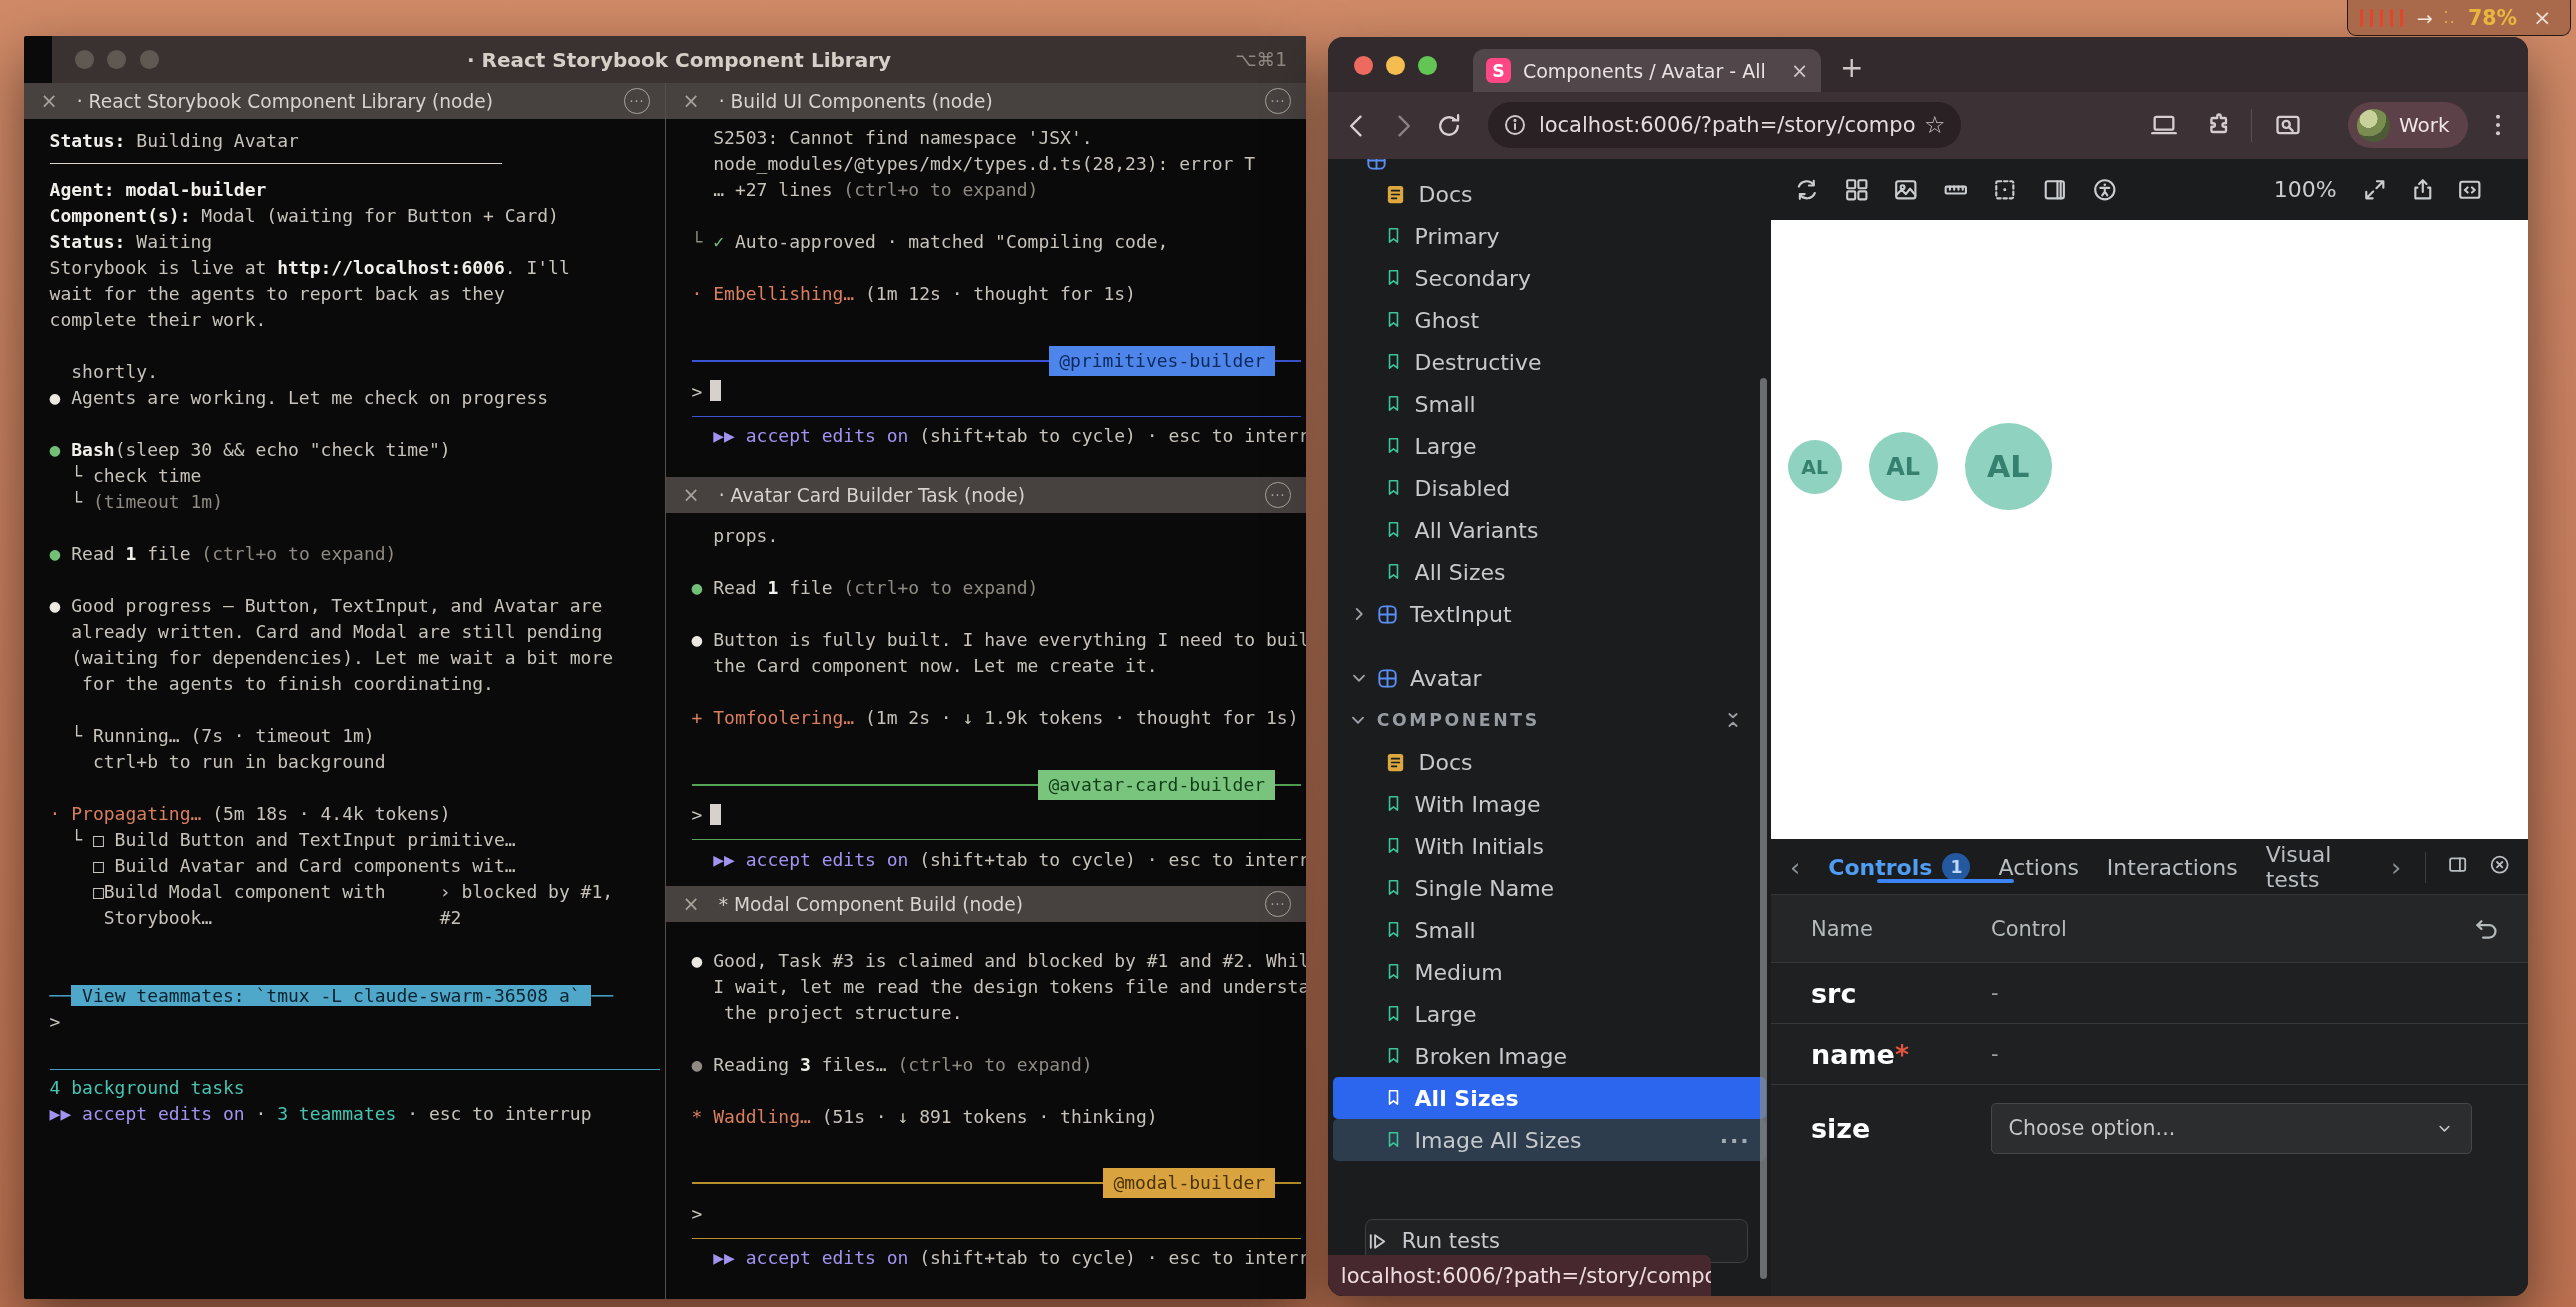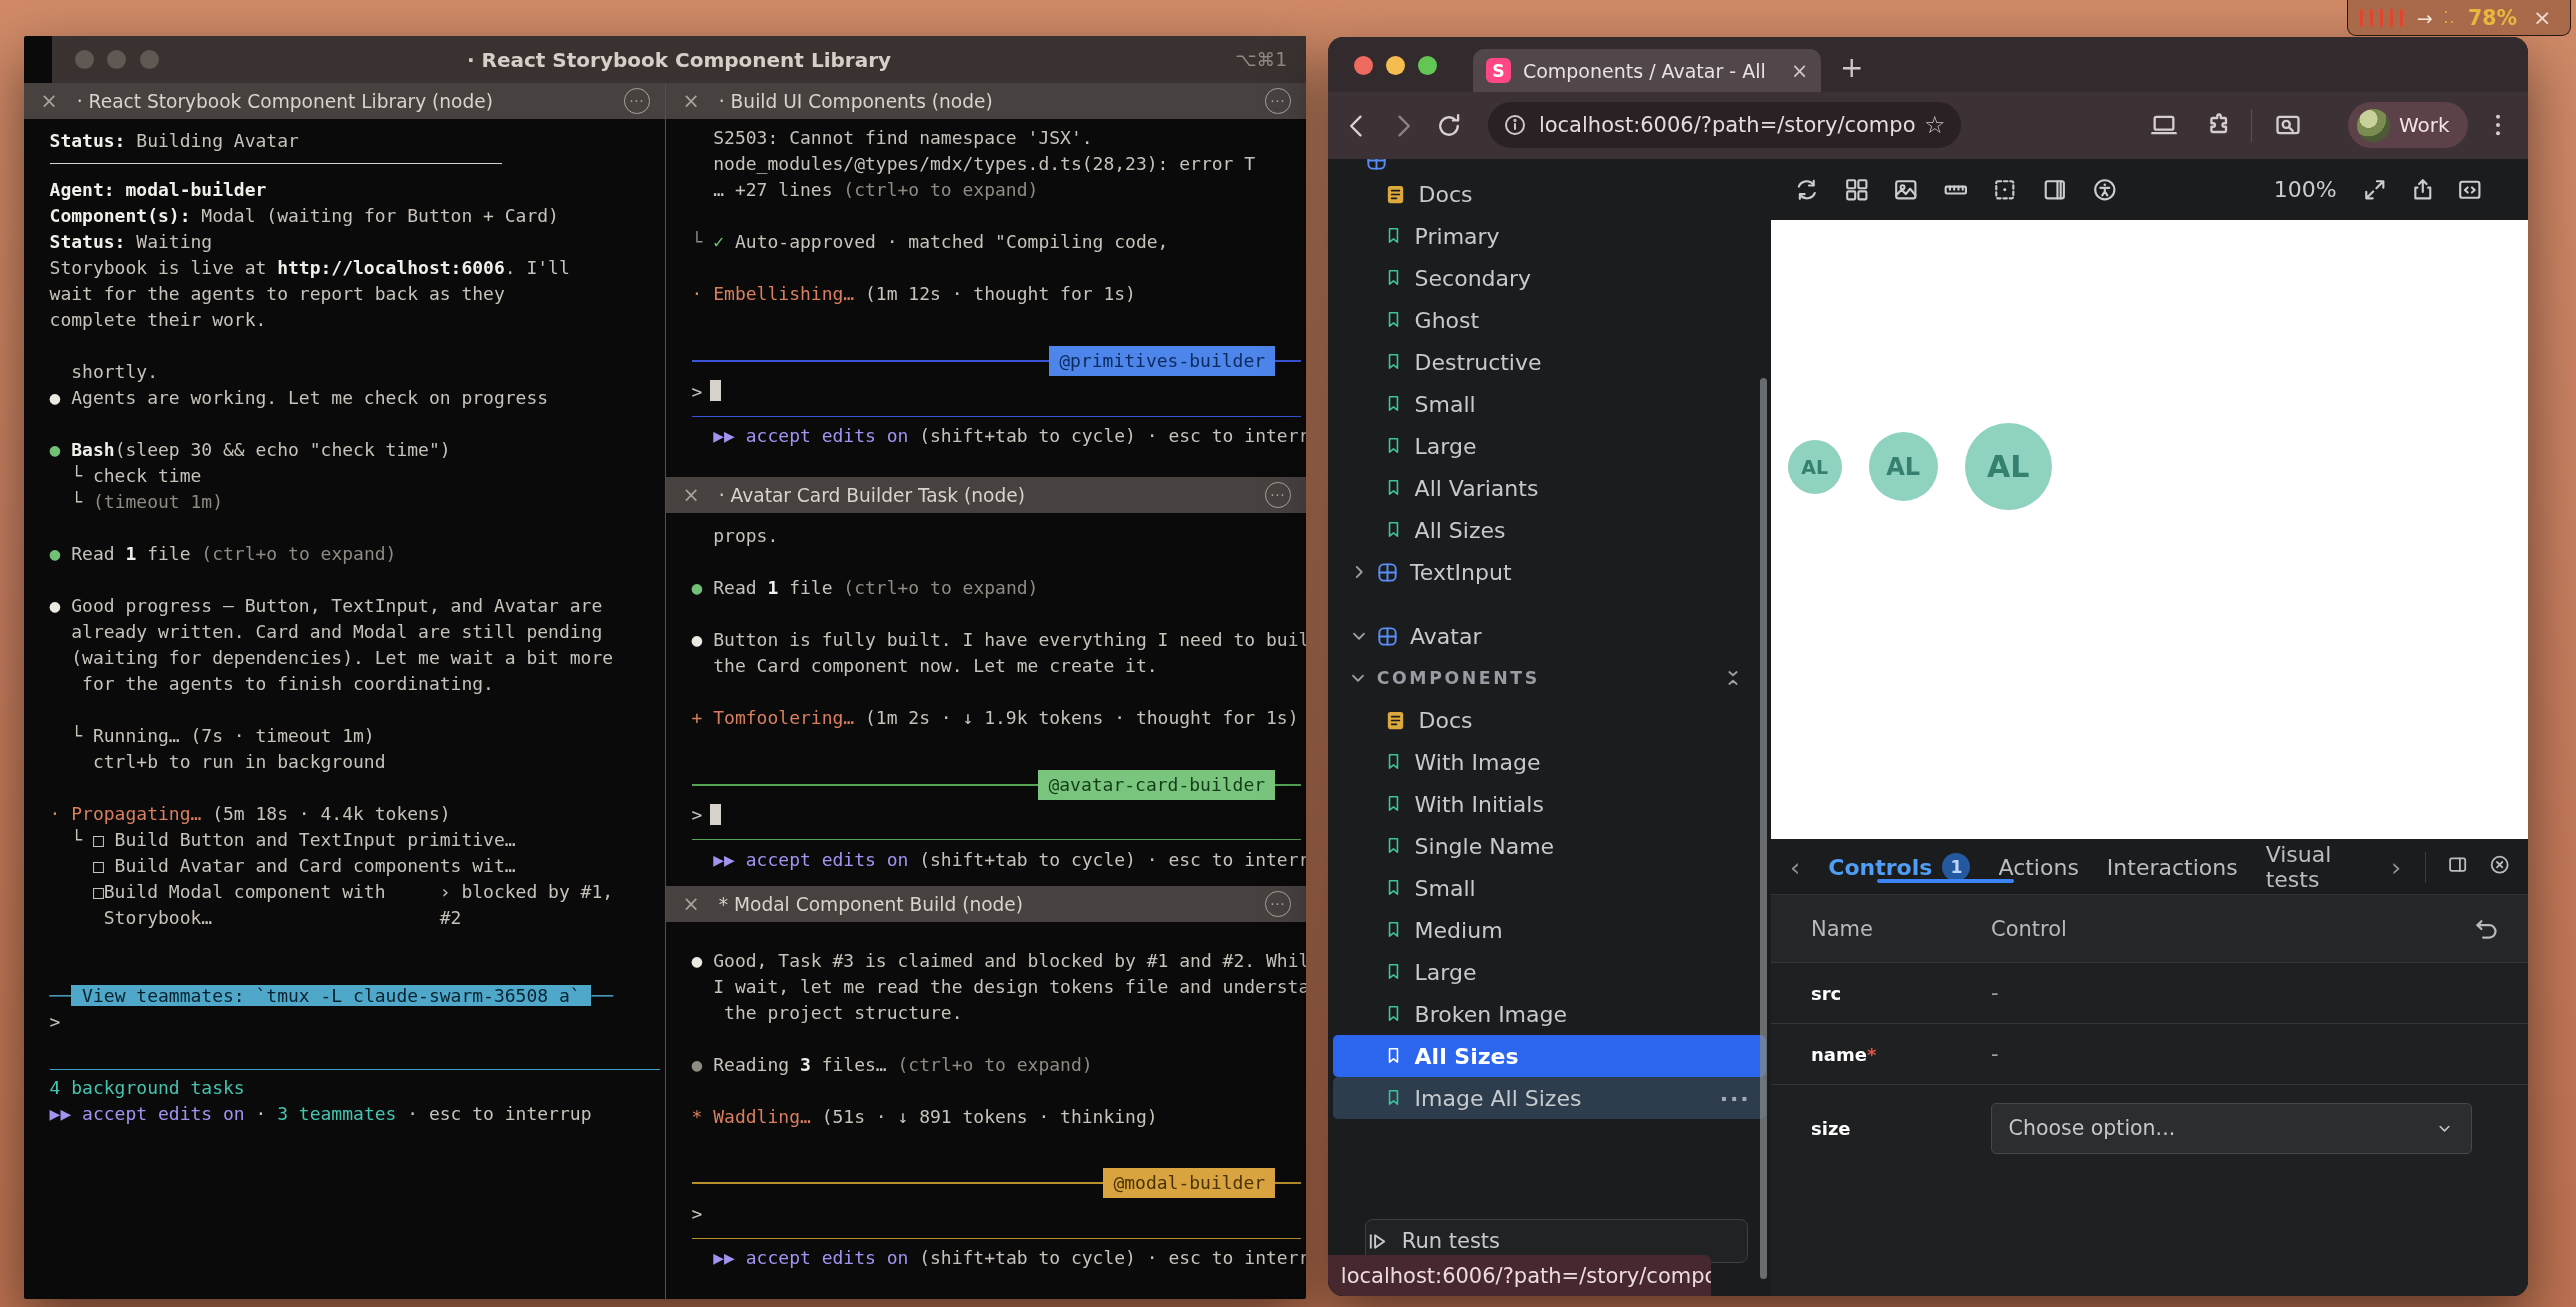--- a/index.html
+++ b/index.html
@@ -136,21 +136,21 @@
   .pbadge { margin-left:10.2px; width:28px; height:28px; border-radius:50%; background:#24599f; color:#bcd7ff;
     font-size:17.3px; display:flex; align-items:center; justify-content:center; font-weight:bold; }
   .pdiv { width:1.3px; height:31px; background:#3a3d3f; margin-left:24px; }
   .pic { width:27px; height:27px; color:#b9bec2; margin-left:20.5px; }
   .underline { position:absolute; left:49px; bottom:-1.9px; width:137px; height:3.8px; background:#3c83f6; border-radius:1.9px; }
   .ctable { position:absolute; top:736px; left:0; right:0; bottom:0; background:#1e2022; }
   .crow { display:flex; align-items:center; border-bottom:1.3px solid #35383a; padding-left:40px; }
   .crow.head { height:68px; background:#242628; color:#b5babd; font-size:21px; }
   .crow .c1 { width:180px; flex:none; }
   .crow.datarow { height:61px; }
-  .crow .nm { color:#fff; font-weight:bold; font-size:18px; }
+  .crow .nm { color:#fff; font-weight:bold; font-size:27px; }
   .crow .req { color:#e3543f; }
   .crow .dash { color:#9aa0a5; font-size:21px; }
   .crow .undo { margin-left:auto; margin-right:28px; width:27px; height:27px; color:#b5babd; }
   .crow.sizerow { height:86px; }
   .select { width:481px; height:51px; background:#2b2d2f; border:1.3px solid #46494c; border-radius:5.1px;
     display:flex; align-items:center; padding:0 16.6px; color:#c3c7ca; font-size:20.5px; }
   .select .sarr { margin-left:auto; width:19px; height:19px; color:#c3c7ca; }
 </style>
 </head>
 <body>
@@ -410,20 +410,26 @@
             <span class="sic bookmark"><svg viewBox="0 0 24 24" fill="none" stroke="currentColor" stroke-width="2" stroke-linecap="round" stroke-linejoin="round">
                 <path d="M7 3.5 h10 V20.5 l-5-4.2 -5 4.2 z"></path>
               </svg></span>
             <span class="lbl">Small</span>
           </div>
           <div class="sb-row story">
             <span class="sic bookmark"><svg viewBox="0 0 24 24" fill="none" stroke="currentColor" stroke-width="2" stroke-linecap="round" stroke-linejoin="round">
                 <path d="M7 3.5 h10 V20.5 l-5-4.2 -5 4.2 z"></path>
               </svg></span>
             <span class="lbl">Large</span>
+          </div>
+          <div class="sb-row story">
+            <span class="sic bookmark"><svg viewBox="0 0 24 24" fill="none" stroke="currentColor" stroke-width="2" stroke-linecap="round" stroke-linejoin="round">
+                <path d="M7 3.5 h10 V20.5 l-5-4.2 -5 4.2 z"></path>
+              </svg></span>
+            <span class="lbl">Disabled</span>
           </div>
           <div class="sb-row story">
             <span class="sic bookmark"><svg viewBox="0 0 24 24" fill="none" stroke="currentColor" stroke-width="2" stroke-linecap="round" stroke-linejoin="round">
                 <path d="M7 3.5 h10 V20.5 l-5-4.2 -5 4.2 z"></path>
               </svg></span>
             <span class="lbl">All Variants</span>
           </div>
           <div class="sb-row story">
             <span class="sic bookmark"><svg viewBox="0 0 24 24" fill="none" stroke="currentColor" stroke-width="2" stroke-linecap="round" stroke-linejoin="round">
                 <path d="M7 3.5 h10 V20.5 l-5-4.2 -5 4.2 z"></path>

